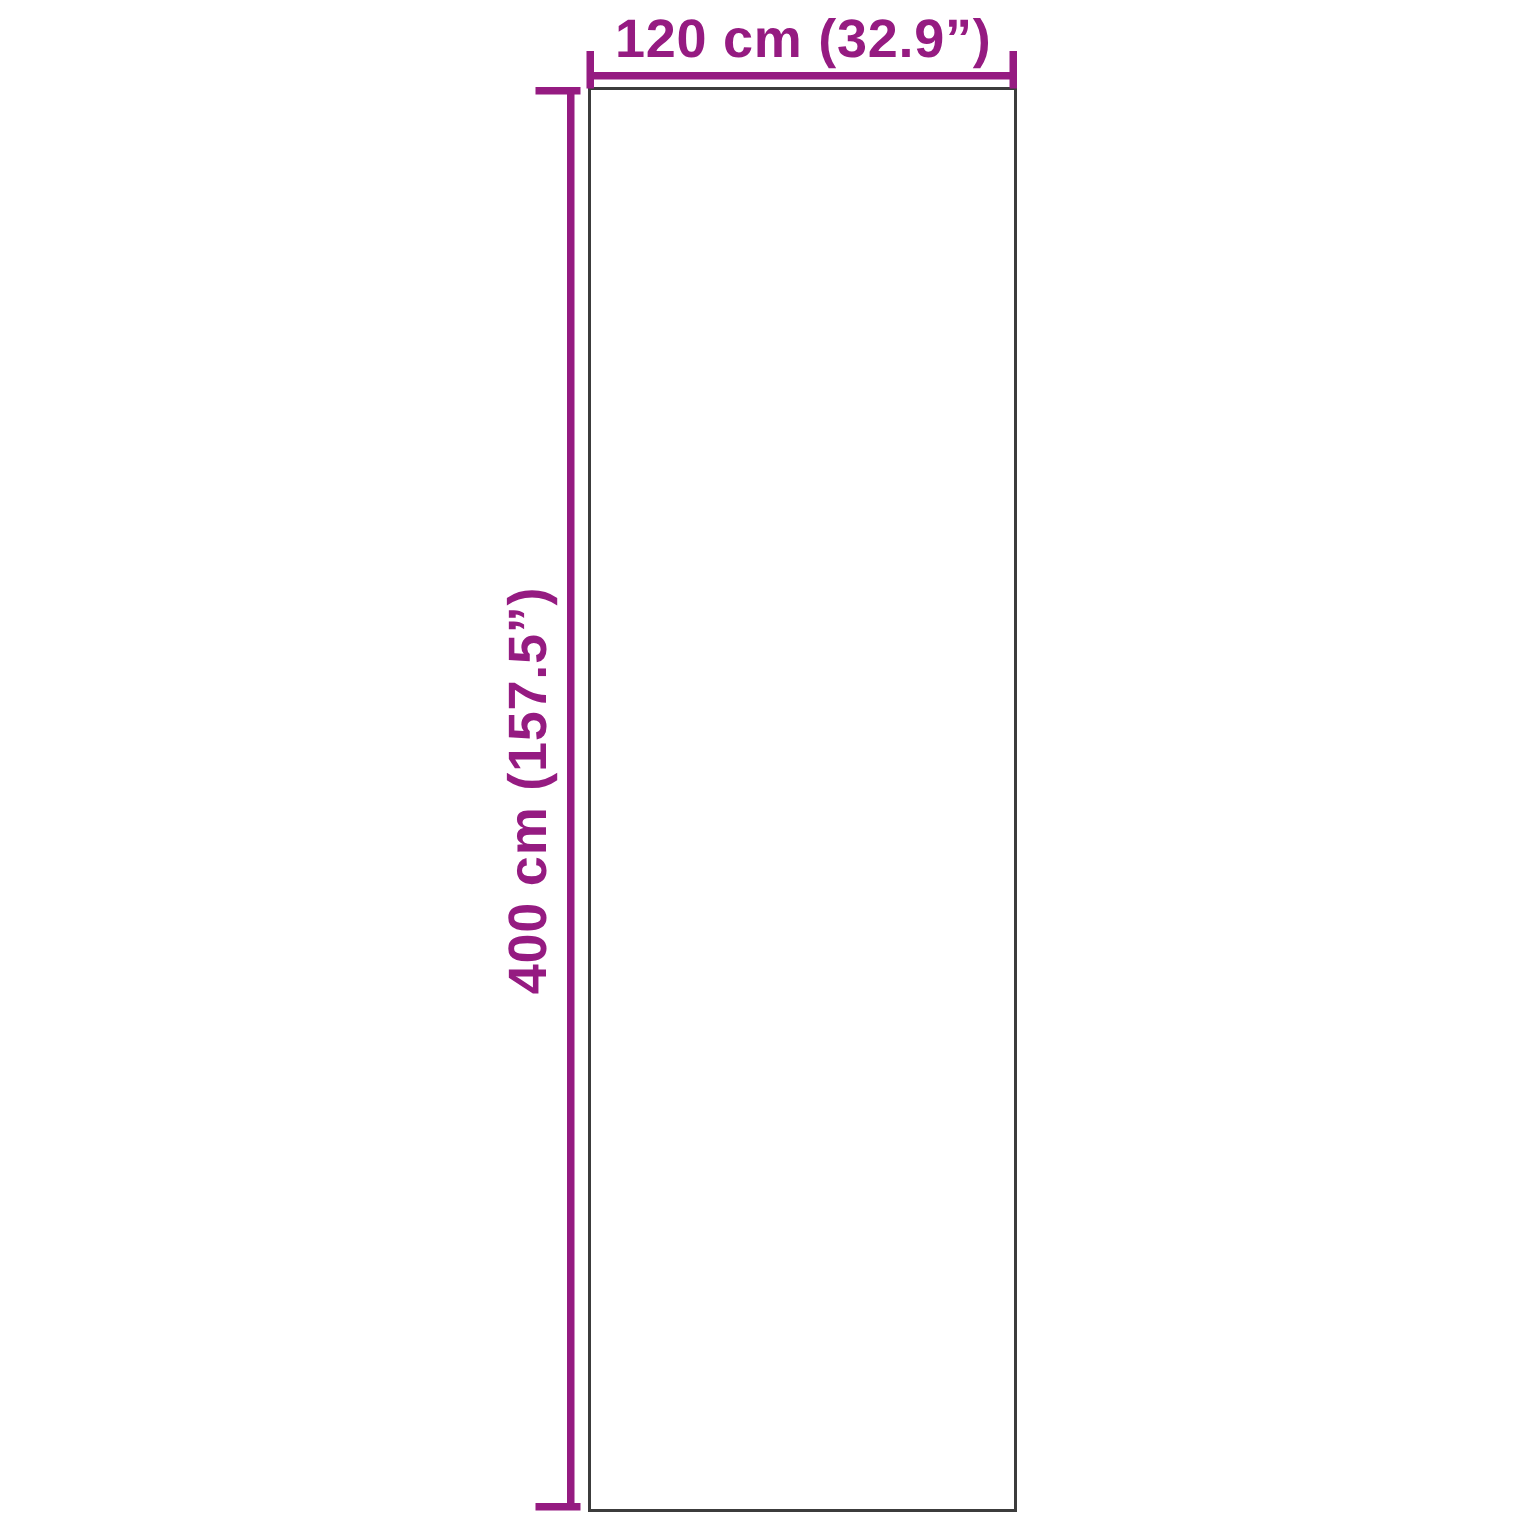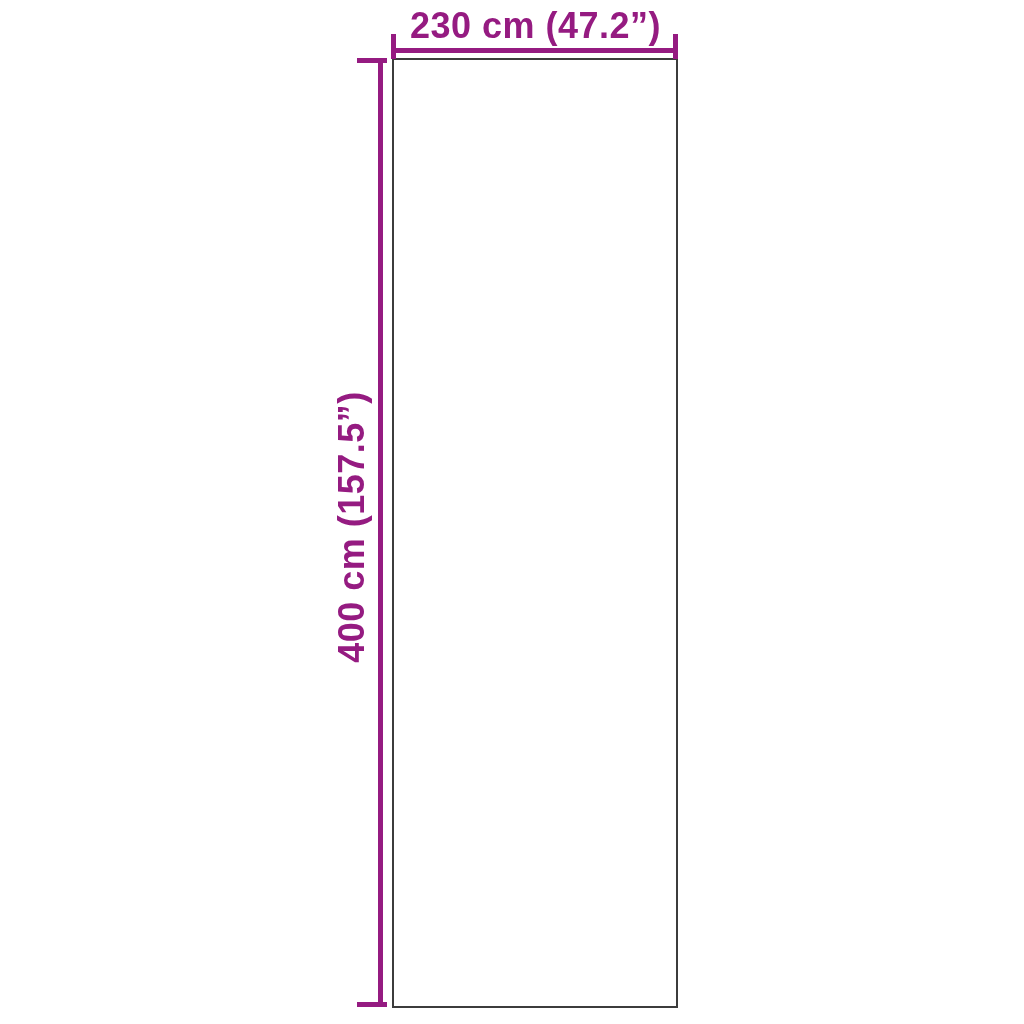--- a/index.html
+++ b/index.html
@@ -96,20 +96,20 @@
 </head>
 <body>
 
 <div class="stage">
 
   <div class="panel"></div>
 
   <div class="hline"></div>
   <div class="htick htick-left"></div>
   <div class="htick htick-right"></div>
-  <div class="label-h">230 cm (47.2”)</div>
+  <div class="label-h">120 cm (32.9”)</div>
 
   <div class="vline"></div>
   <div class="vtick vtick-top"></div>
   <div class="vtick vtick-bottom"></div>
   <div class="label-v">400 cm (157.5”)</div>
 
 </div>
 
 </body></html>

